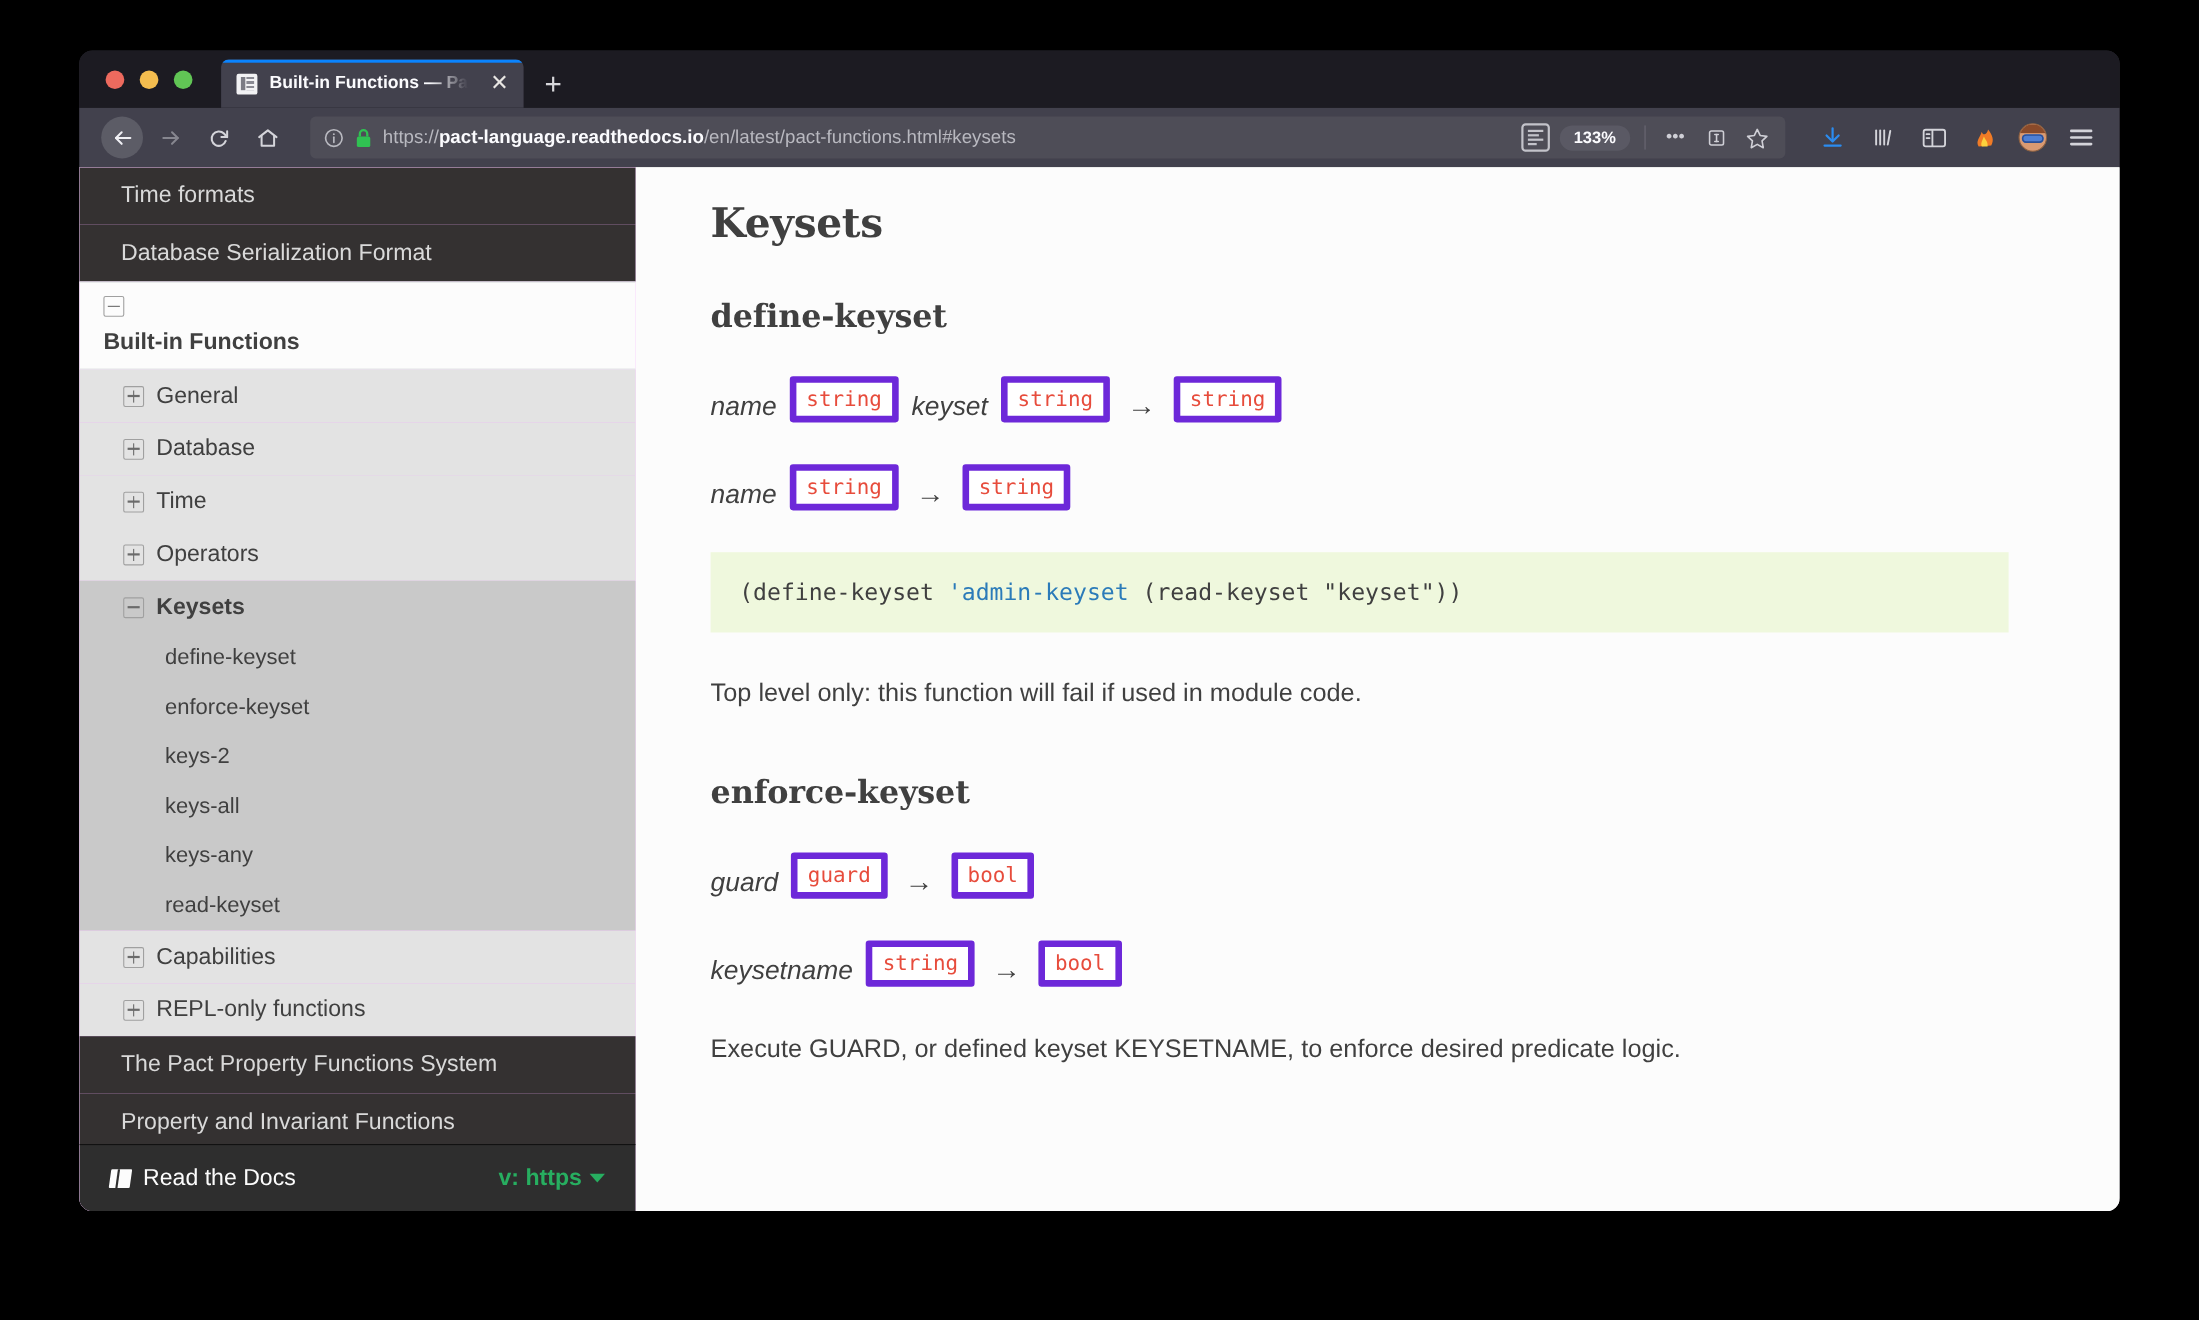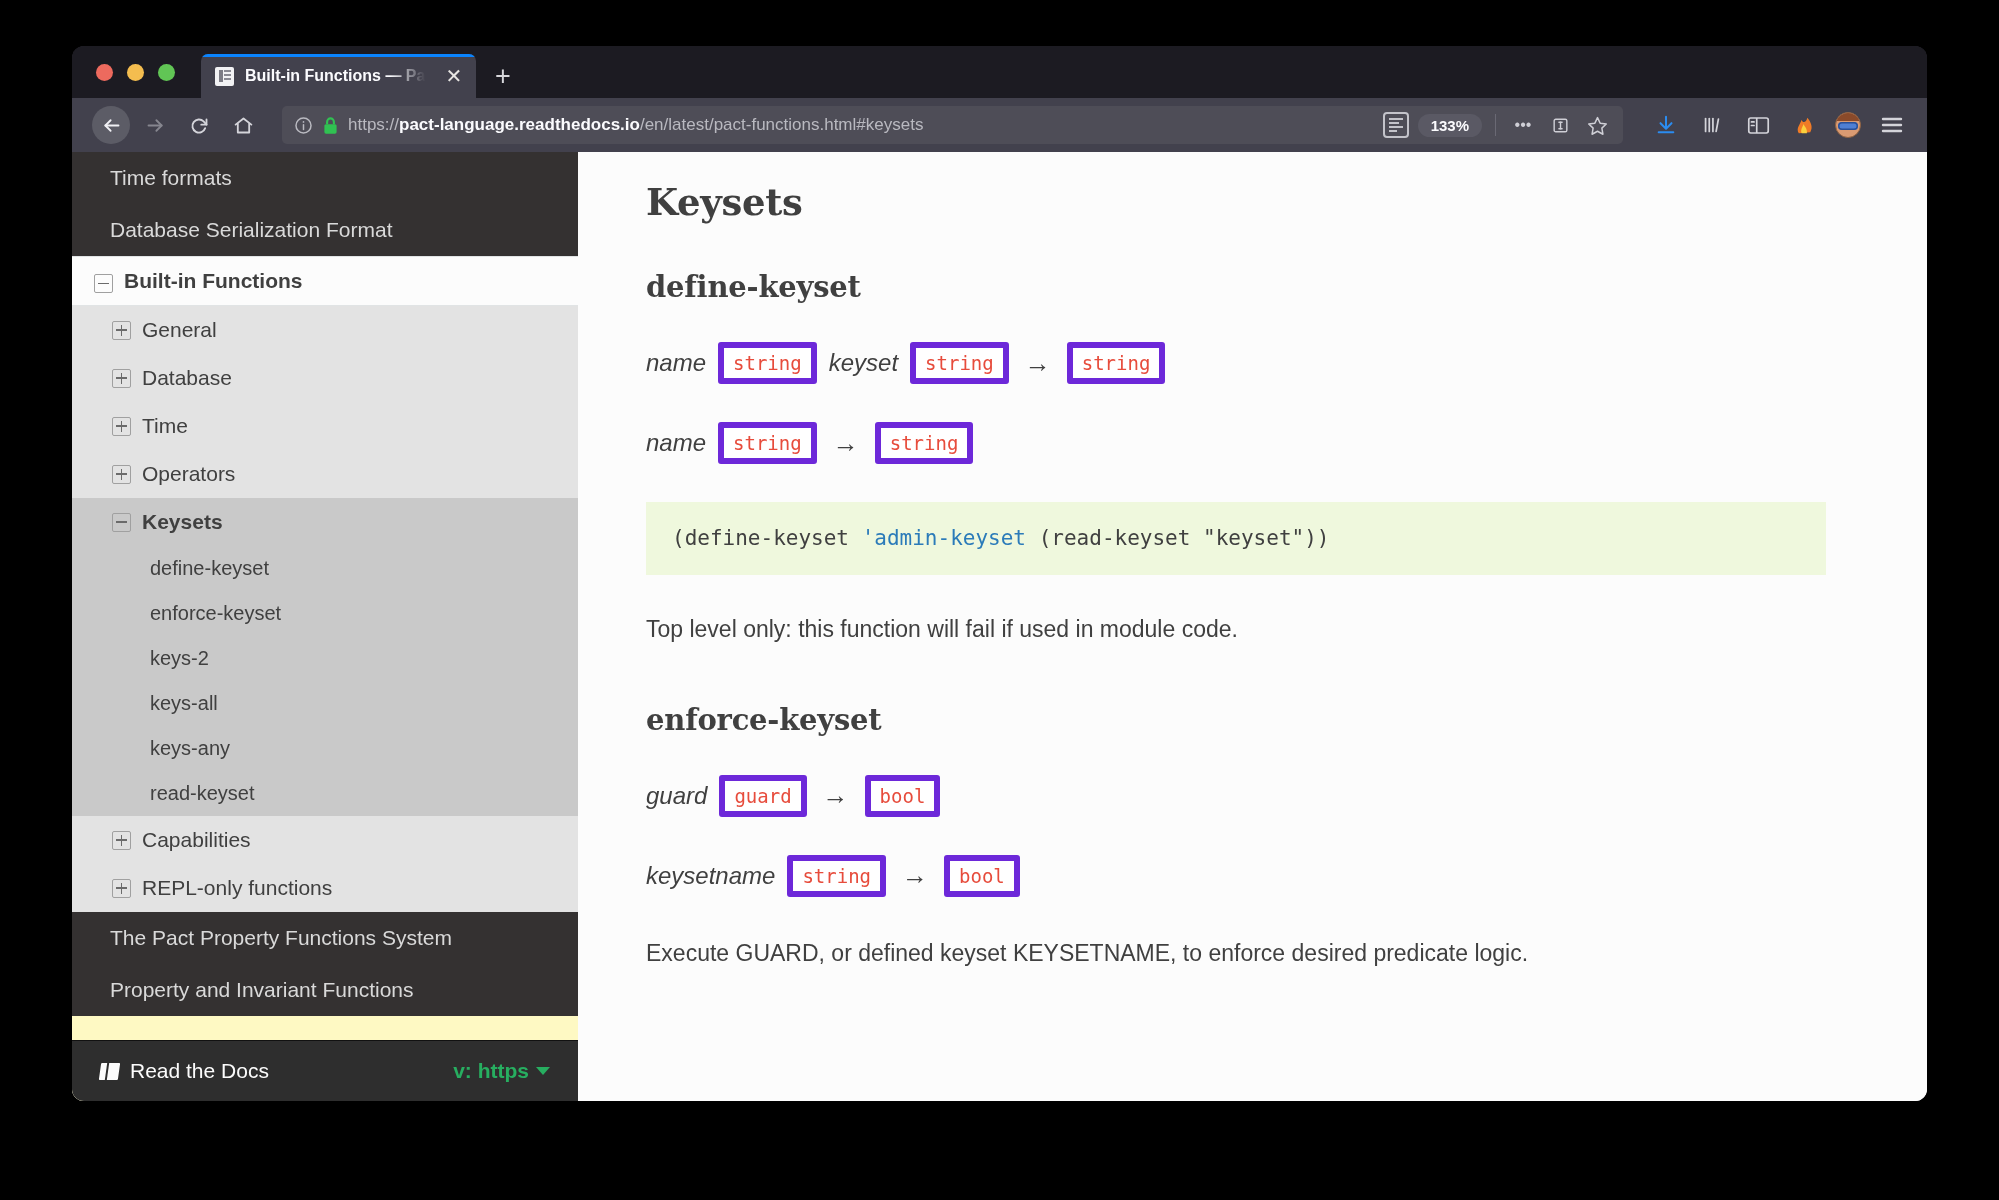--- a/index.html
+++ b/index.html
@@ -248,21 +248,21 @@
     display: flex;
     background: #fcfcfc;
     overflow: hidden;
     position: relative;
   }
 
   
   #sidebar {
     width: 506px;
     flex: 0 0 506px;
-    background: #fef9c3;
+    background: #f0abfc;
     display: flex;
     flex-direction: column;
     overflow: hidden;
     position: relative;
   }
   #sidebar-scroll {
     flex: 1 1 auto;
     overflow: hidden;
   }
 
@@ -275,25 +275,26 @@
     white-space: nowrap;
   }
 
   .nav-current-header {
     background: #fcfcfc;
     color: #404040;
     font-size: 21px;
     font-weight: 700;
     padding: 12px 0 12px 22px;
     display: flex;
-    align-items: flex-end;
+    align-items: flex-start;
     gap: 11px;
     border-top: 1px solid #e1e4e5;
     border-bottom: 1px solid #e1e4e5;
     white-space: nowrap;
+    flex-direction: column;
   }
 
   .nav-l2-group { background: #e3e3e3; }
   .nav-l2 {
     color: #404040;
     font-size: 21px;
     padding: 12px 0 12px 40px;
     display: flex;
     align-items: center;
     gap: 11px;
@@ -405,21 +406,21 @@
     font-size: 29px;
     font-weight: 700;
     color: #404040;
     margin: 0 0 38px 0;
     letter-spacing: -0.2px;
   }
   h2.doc-h2.spaced { margin-top: 54px; }
 
   .signature {
     display: flex;
-    align-items: center;
+    align-items: flex-end;
     gap: 12px;
     margin-bottom: 38px;
     flex-wrap: wrap;
   }
   .sig-param {
     font-style: italic;
     font-size: 24px;
     color: #404040;
     font-family: "Liberation Sans", sans-serif;
   }

